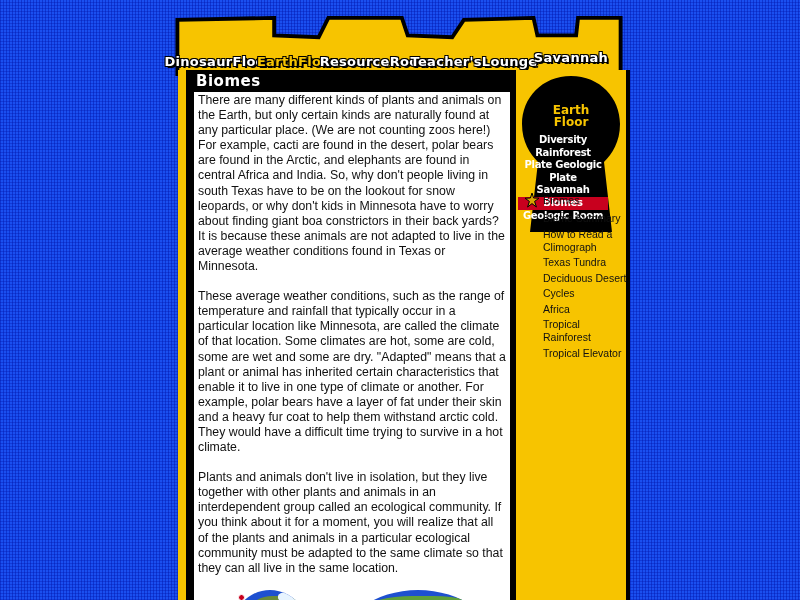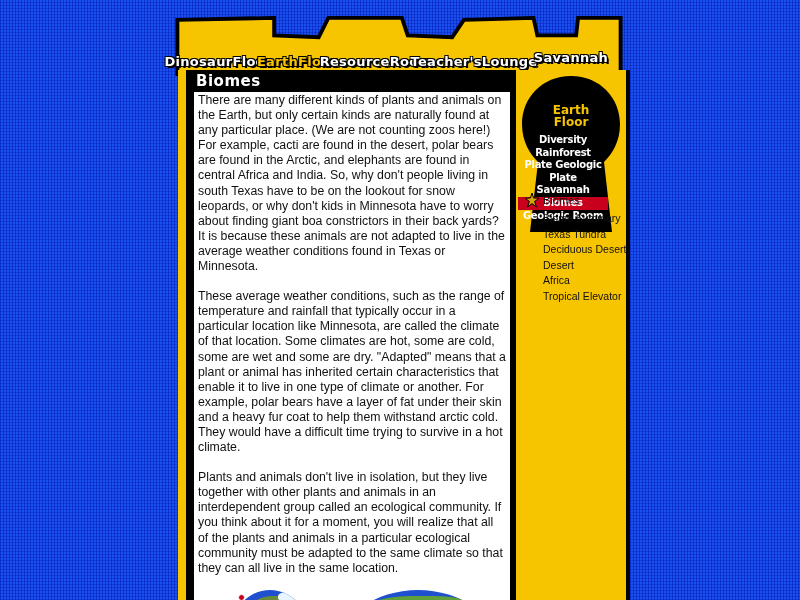--- a/index.html
+++ b/index.html
@@ -165,21 +165,23 @@
 
     <div class="sub">
       <div class="sub-head">
         <svg width="16" height="16" viewBox="0 0 16 16">
           <path d="M8,1 L9.6,6 L15,6.2 L10.6,9.4 L12.4,15 L8,11.6 L3.6,15 L5.4,9.4 L1,6.2 L6.4,6 Z" fill="#d8a400" stroke="#000" stroke-width="1"></path>
         </svg>
         <span>Biomes</span>
       </div>
       <ul class="sub-links">
         <li><a>Biome Summary</a></li>
+        <li><a>How to Read a Climograph</a></li>
         <li><a>Texas Tundra</a></li>
         <li><a>Deciduous Desert</a></li>
-        <li><a>Desert</a></li>
+        <li><a>Cycles</a></li>
         <li><a>Africa</a></li>
+        <li><a>Tropical Rainforest</a></li>
         <li><a>Tropical Elevator</a></li>
       </ul>
     </div>
   </div>
 </div>
 
 </body></html>

